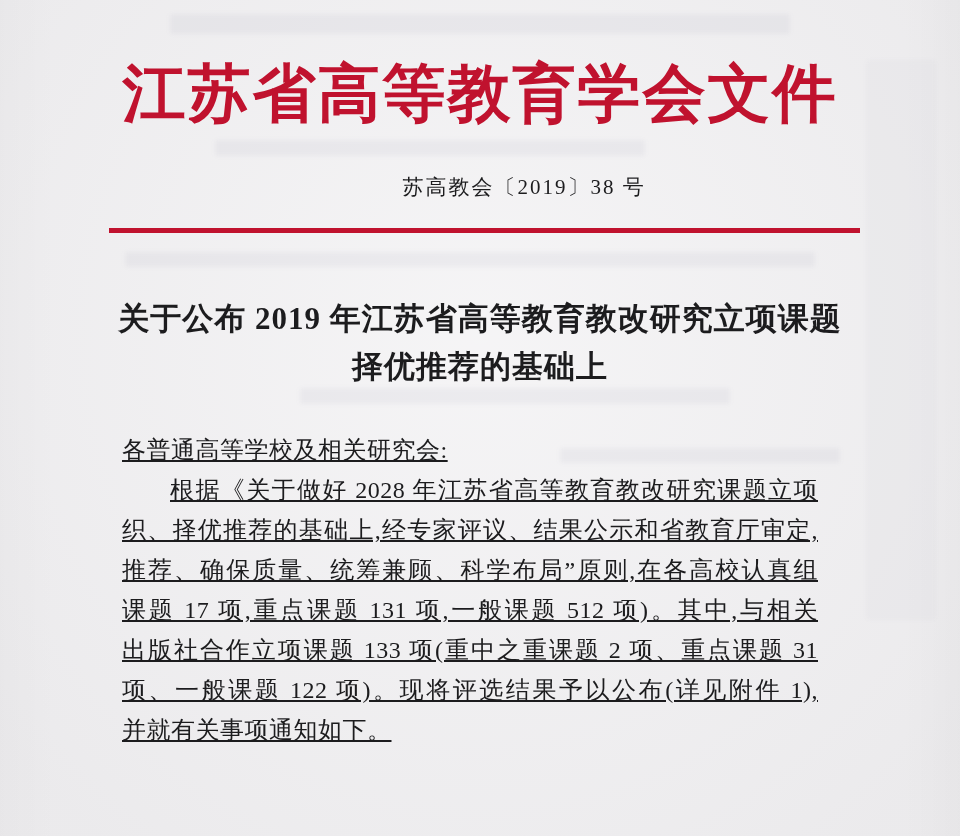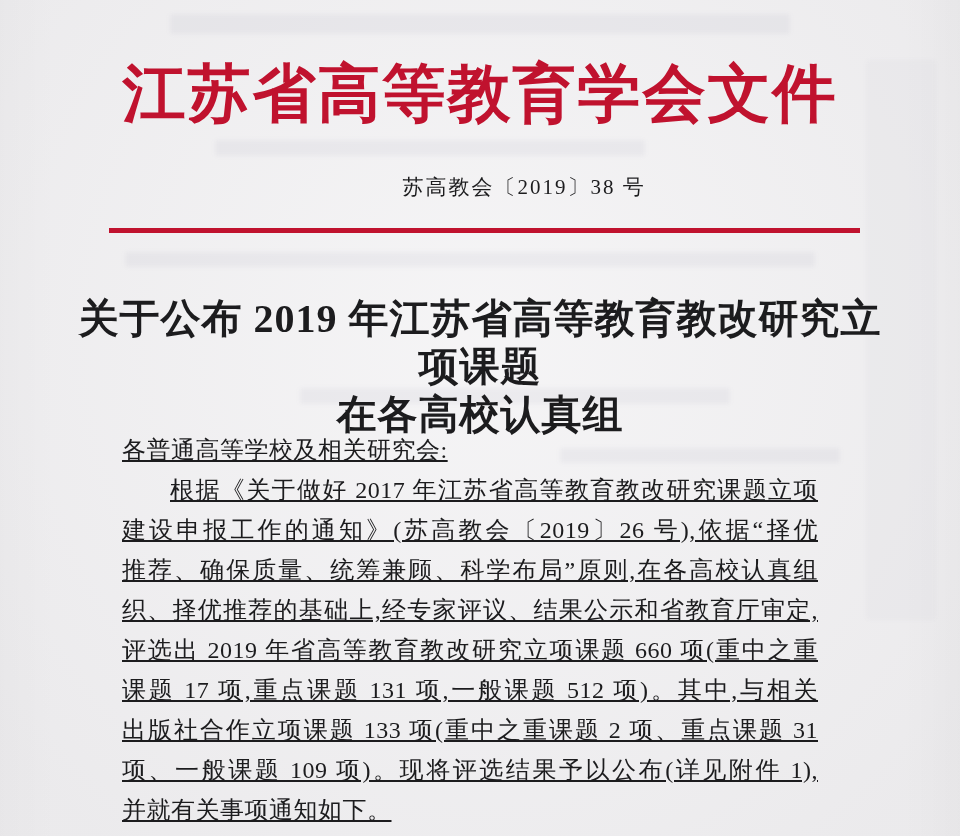--- a/index.html
+++ b/index.html
@@ -70,21 +70,21 @@
     background: var(--red);
   }
 
   .doc-title {
     position: absolute;
     top: 295px;
     left: 60px;
     width: 840px;
     text-align: center;
     font-weight: 700;
-    font-size: 40px;
+    font-size: 31px;
     line-height: 48px;
     letter-spacing: 1px;
   }
 
   .doc-body {
     position: absolute;
     top: 430px;
     left: 122px;
     width: 696px;
     font-size: 24px;
@@ -121,29 +121,27 @@
   <div class="smudge" style="top:60px;left:866px;width:70px;height:560px;opacity:.5;"></div>
 
   <h1 class="org-title">江苏省高等教育学会文件</h1>
 
   <div class="doc-number">苏高教会〔2019〕38 号</div>
 
   <div class="red-rule"></div>
 
   <div class="doc-title">
     <div>关于公布 2019 年江苏省高等教育教改研究立项课题</div>
-    <div>在各高校认真组</div>
+    <div>择优推荐的基础上</div>
   </div>
 
   <div class="doc-body">
     <div class="salutation">各普通高等学校及相关研究会:</div>
-    <div class="line indent">根据《关于做好 2017 年江苏省高等教育教改研究课题立项</div>
-    <div class="line">建设申报工作的通知》(苏高教会〔2019〕26 号),依据“择优</div>
+    <div class="line indent">根据《关于做好 2028 年江苏省高等教育教改研究课题立项</div>
+    <div class="line">织、择优推荐的基础上,经专家评议、结果公示和省教育厅审定,</div>
     <div class="line">推荐、确保质量、统筹兼顾、科学布局”原则,在各高校认真组</div>
-    <div class="line">织、择优推荐的基础上,经专家评议、结果公示和省教育厅审定,</div>
-    <div class="line">评选出 2019 年省高等教育教改研究立项课题 660 项(重中之重</div>
     <div class="line">课题 17 项,重点课题 131 项,一般课题 512 项)。其中,与相关</div>
     <div class="line">出版社合作立项课题 133 项(重中之重课题 2 项、重点课题 31</div>
-    <div class="line">项、一般课题 109 项)。现将评选结果予以公布(详见附件 1),</div>
+    <div class="line">项、一般课题 122 项)。现将评选结果予以公布(详见附件 1),</div>
     <div class="line last">并就有关事项通知如下。</div>
   </div>
 
 </div>
 
 </body></html>

